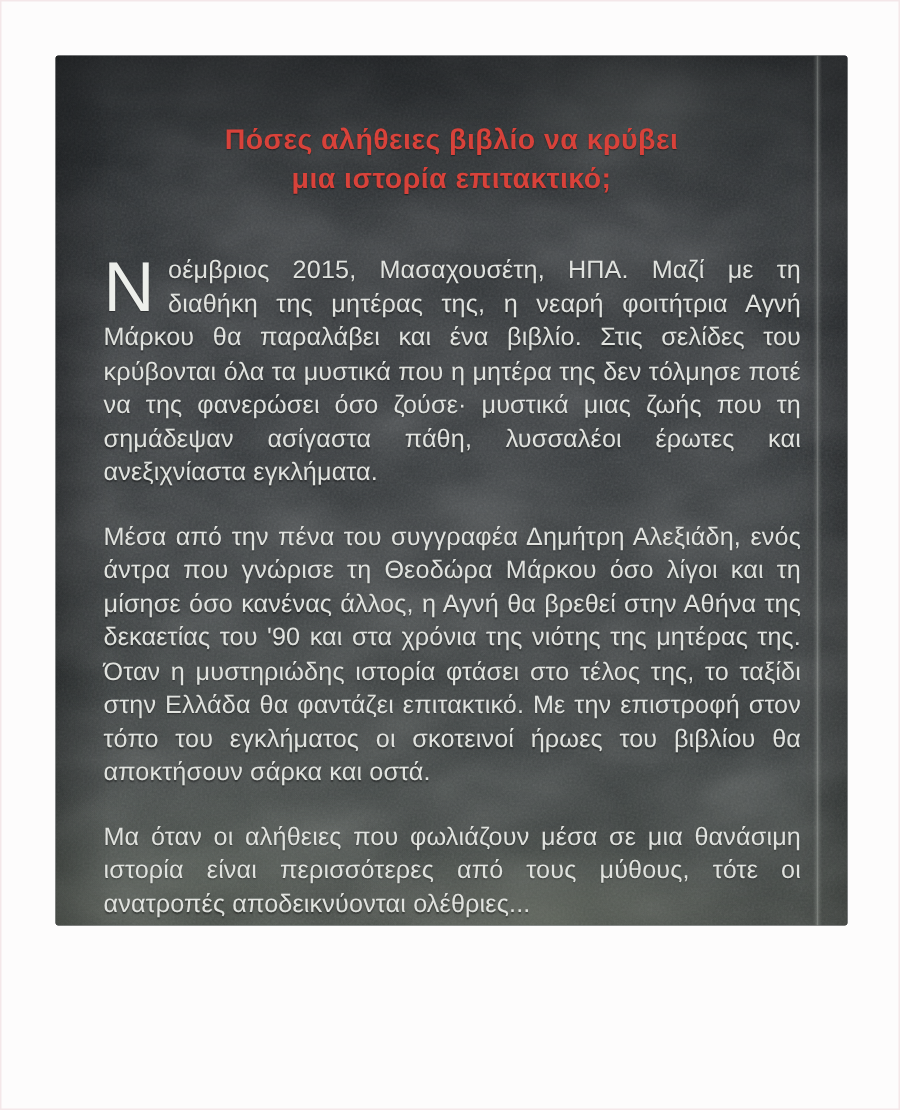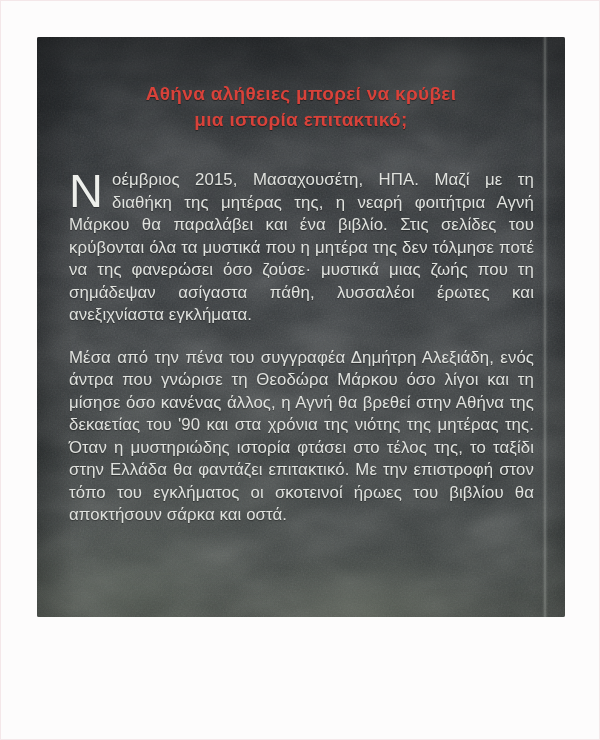--- a/index.html
+++ b/index.html
@@ -115,23 +115,24 @@
         </filter>
       </defs>
       <rect x="0" y="0" width="528" height="580" filter="url(#blotch)" opacity="0.30"></rect>
       <rect x="0" y="0" width="528" height="580" filter="url(#grain)" opacity="0.14"></rect>
     </svg>
 
     <div class="shading"></div>
     <div class="crease"></div>
 
     <div class="tagline">
-      <span style="display:block">Αθήνα αλήθειες μπορεί να κρύβει</span>
+      <span style="display:block">Πόσες αλήθειες βιβλίο να κρύβει</span>
       <span style="display:block">μια ιστορία επιτακτικό;</span>
     </div>
 
     <div class="blurb">
       <p><span class="dropcap">Ν</span><span>οέμβριος 2015, Μασαχουσέτη, ΗΠΑ. Μαζί με τη διαθήκη της μητέρας της, η νεαρή φοιτήτρια Αγνή Μάρκου θα παραλάβει και ένα βιβλίο. Στις σελίδες του κρύβονται όλα τα μυστικά που η μητέρα της δεν τόλμησε ποτέ να της φανερώσει όσο ζούσε· μυστικά μιας ζωής που τη σημάδεψαν ασίγαστα πάθη, λυσσαλέοι έρωτες και ανεξιχνίαστα εγκλήματα.</span></p>
       <p>Μέσα από την πένα του συγγραφέα Δημήτρη Αλεξιάδη, ενός άντρα που γνώρισε τη Θεοδώρα Μάρκου όσο λίγοι και τη μίσησε όσο κανένας άλλος, η Αγνή θα βρεθεί στην Αθήνα της δεκαετίας του '90 και στα χρόνια της νιότης της μητέρας της. Όταν η μυστηριώδης ιστορία φτάσει στο τέλος της, το ταξίδι στην Ελλάδα θα φαντάζει επιτακτικό. Με την επιστροφή στον τόπο του εγκλήματος οι σκοτεινοί ήρωες του βιβλίου θα αποκτήσουν σάρκα και οστά.</p>
+      <p>Μα όταν οι αλήθειες που φωλιάζουν μέσα σε μια θανάσιμη ιστορία είναι περισσότερες από τους μύθους, τότε οι ανατροπές αποδεικνύονται ολέθριες...</p>
     </div>
 
   </div>
 </div>
 
 </body></html>

